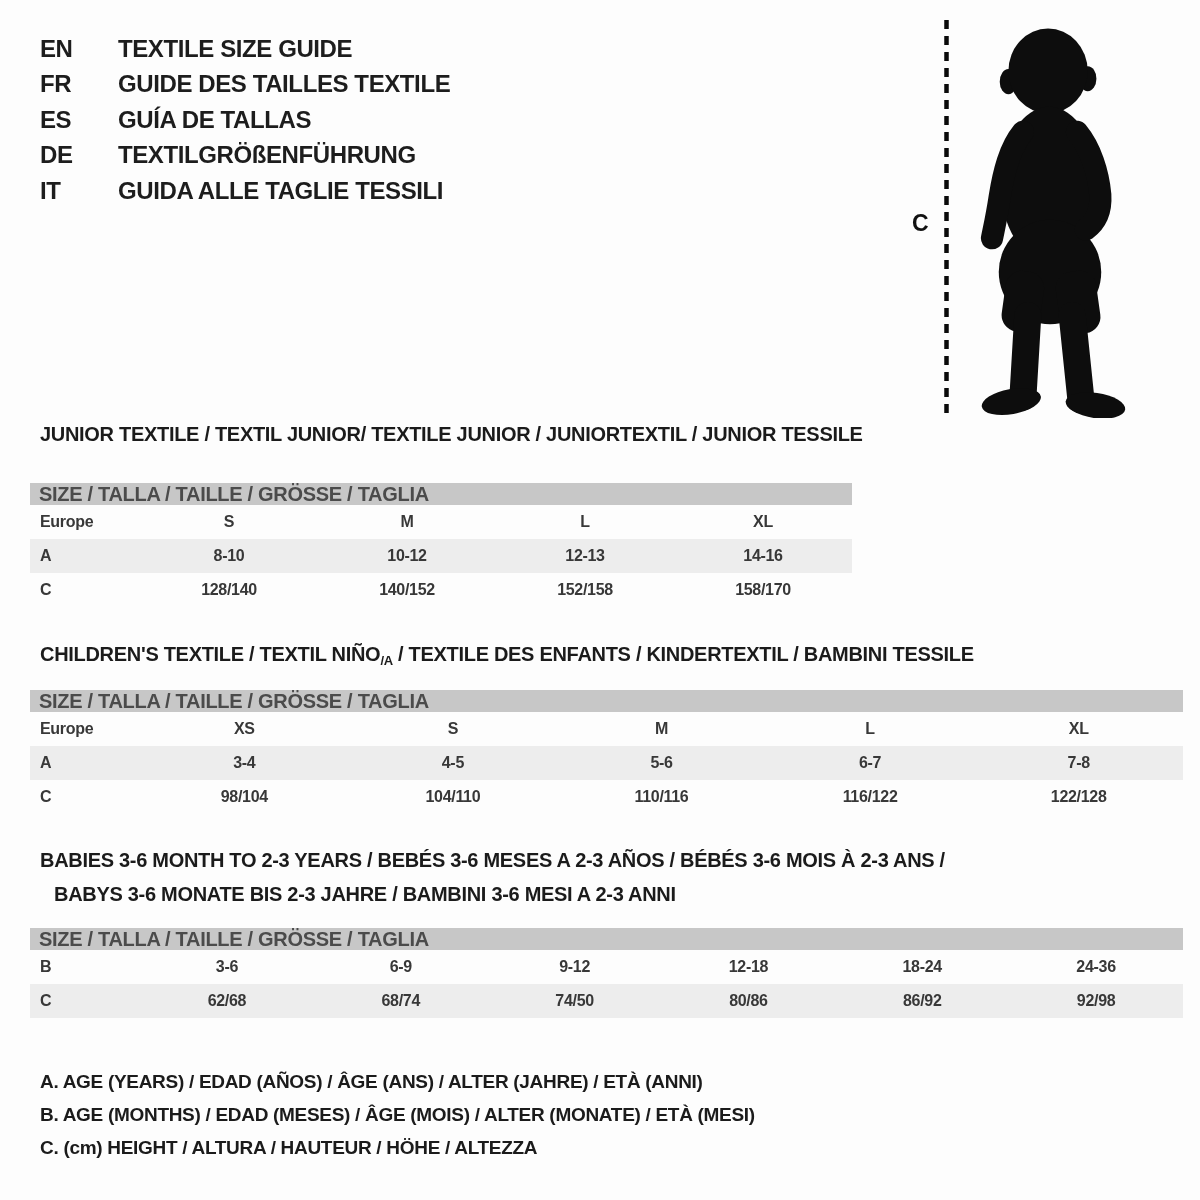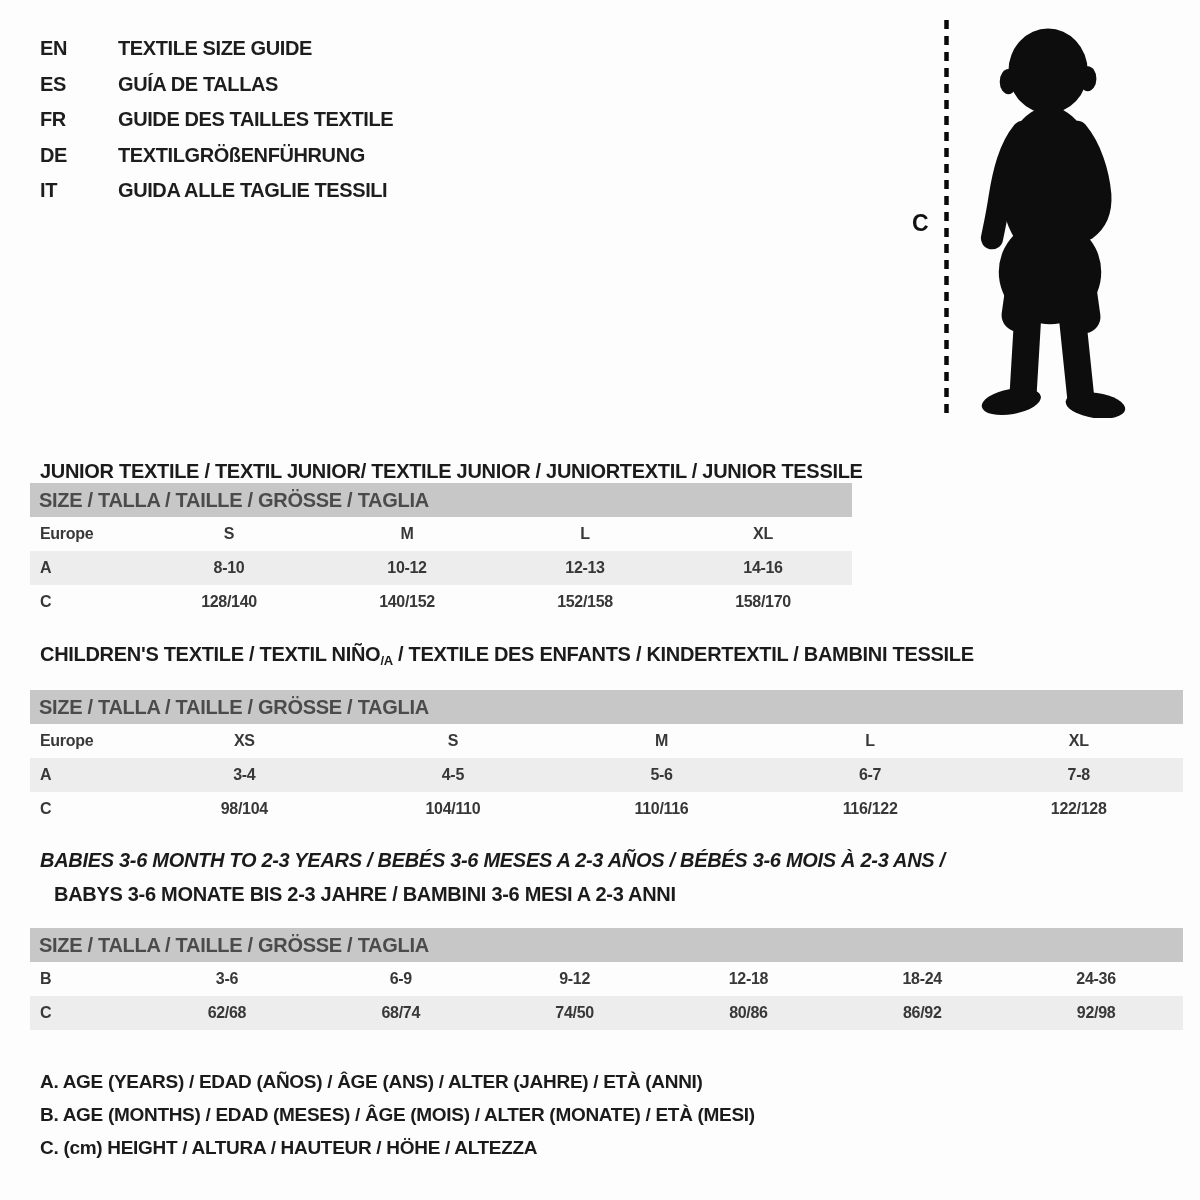--- a/index.html
+++ b/index.html
@@ -7,39 +7,39 @@
     width:1200px; height:1200px; position:relative;
     background:#fdfdfd; overflow:hidden;
     font-family:"Liberation Sans", sans-serif;
     font-weight:bold; color:#1d1d1d;
     -webkit-font-smoothing:antialiased;
   }
   .abs { position:absolute; }
 
   
   .langs { left:40px; top:31px; }
-  .lang-row { display:flex; height:35.5px; align-items:center; font-size:20px; letter-spacing:-0.4px; }
+  .lang-row { display:flex; height:35.5px; align-items:center; font-size:24px; letter-spacing:-0.4px; }
   .lang-code { width:78px; flex:0 0 78px; }
   .lang-title { white-space:nowrap; }
 
   
   .c-label { left:912px; top:210px; font-size:23px; color:#111; }
   .dash-line { left:942px; top:18px; }
   .baby { left:963px; top:14px; }
 
   
   .heading { left:40px; font-size:20px; letter-spacing:-0.3px; white-space:nowrap; color:#1b1b1b; }
   .heading .subsmall { font-size:13px; vertical-align:-4px; }
 
   
   .size-table { left:30px; }
   .w-junior { width:822px; }
   .w-wide { width:1153px; }
   .tbar {
-    height:34px; background:#c7c7c7; color:#4b4b4b;
+    height:22px; background:#c7c7c7; color:#4b4b4b;
     display:flex; align-items:center; padding-left:9px; box-sizing:border-box;
     font-size:20px; letter-spacing:-0.3px; white-space:nowrap;
   }
   .trow { display:grid; height:34px; align-items:center; font-size:16px; color:#383838; letter-spacing:-0.3px; }
   .cols-4 { grid-template-columns:110px repeat(4,1fr); }
   .cols-5 { grid-template-columns:110px repeat(5,1fr); }
   .cols-6 { grid-template-columns:110px repeat(6,1fr); }
   .row-alt { background:#ededed; }
   .rlbl { padding-left:10px; }
   .cell { text-align:center; }
@@ -49,26 +49,26 @@
 </style>
 </head>
 <body>
 
 <div class="abs langs">
   <div class="lang-row">
     <span class="lang-code">EN</span>
     <span class="lang-title">TEXTILE SIZE GUIDE</span>
   </div>
   <div class="lang-row">
+    <span class="lang-code">FR</span>
+    <span class="lang-title">GUIDE DES TAILLES TEXTILE</span>
+  </div>
+  <div class="lang-row">
     <span class="lang-code">ES</span>
     <span class="lang-title">GUÍA DE TALLAS</span>
-  </div>
-  <div class="lang-row">
-    <span class="lang-code">FR</span>
-    <span class="lang-title">GUIDE DES TAILLES TEXTILE</span>
   </div>
   <div class="lang-row">
     <span class="lang-code">DE</span>
     <span class="lang-title">TEXTILGRÖßENFÜHRUNG</span>
   </div>
   <div class="lang-row">
     <span class="lang-code">IT</span>
     <span class="lang-title">GUIDA ALLE TAGLIE TESSILI</span>
   </div>
 </div>
@@ -89,21 +89,21 @@
     <rect x="98" y="262" width="42" height="65" rx="17" transform="rotate(-8 119 294)"></rect>
     <path d="M62,118 C48,135 42,160 38,185 C35,205 32,218 30,228" fill="none" stroke="#0d0d0d" stroke-width="23" stroke-linecap="round"></path>
     <path d="M118,118 C132,135 140,160 142,183 C143,199 138,211 127,219" fill="none" stroke="#0d0d0d" stroke-width="23" stroke-linecap="round"></path>
     <path d="M67,308 L62,392" fill="none" stroke="#0d0d0d" stroke-width="28" stroke-linecap="round"></path>
     <path d="M113,308 L122,395" fill="none" stroke="#0d0d0d" stroke-width="28" stroke-linecap="round"></path>
     <ellipse cx="50" cy="397" rx="31" ry="13" transform="rotate(-10 50 397)"></ellipse>
     <ellipse cx="137" cy="401" rx="31" ry="13" transform="rotate(8 137 401)"></ellipse>
   </g>
 </svg>
 
-<div class="abs heading" style="top:460px;">JUNIOR TEXTILE / TEXTIL JUNIOR/ TEXTILE JUNIOR / JUNIORTEXTIL / JUNIOR TESSILE</div>
+<div class="abs heading" style="top:423px;">JUNIOR TEXTILE / TEXTIL JUNIOR/ TEXTILE JUNIOR / JUNIORTEXTIL / JUNIOR TESSILE</div>
 <div class="abs size-table w-junior" style="top:483px;">
   <div class="tbar">SIZE / TALLA / TAILLE / GRÖSSE / TAGLIA</div>
   <div class="trow cols-4">
     <span class="rlbl">Europe</span>
     <span class="cell">S</span>
     <span class="cell">M</span>
     <span class="cell">L</span>
     <span class="cell">XL</span>
   </div>
   <div class="trow cols-4 row-alt">
@@ -146,21 +146,21 @@
   <div class="trow cols-5">
     <span class="rlbl">C</span>
     <span class="cell">98/104</span>
     <span class="cell">104/110</span>
     <span class="cell">110/116</span>
     <span class="cell">116/122</span>
     <span class="cell">122/128</span>
   </div>
 </div>
 
-<div class="abs heading" style="top:849px;font-style:italic;">BABIES 3-6 MONTH TO 2-3 YEARS / BEBÉS 3-6 MESES A 2-3 AÑOS / BÉBÉS 3-6 MOIS À 2-3 ANS /</div>
+<div class="abs heading" style="top:849px;">BABIES 3-6 MONTH TO 2-3 YEARS / BEBÉS 3-6 MESES A 2-3 AÑOS / BÉBÉS 3-6 MOIS À 2-3 ANS /</div>
 <div class="abs heading" style="top:883px;margin-left:14px;">BABYS 3-6 MONATE BIS 2-3 JAHRE / BAMBINI 3-6 MESI A 2-3 ANNI</div>
 <div class="abs size-table w-wide" style="top:928px;">
   <div class="tbar">SIZE / TALLA / TAILLE / GRÖSSE / TAGLIA</div>
   <div class="trow cols-6">
     <span class="rlbl">B</span>
     <span class="cell">3-6</span>
     <span class="cell">6-9</span>
     <span class="cell">9-12</span>
     <span class="cell">12-18</span>
     <span class="cell">18-24</span>

